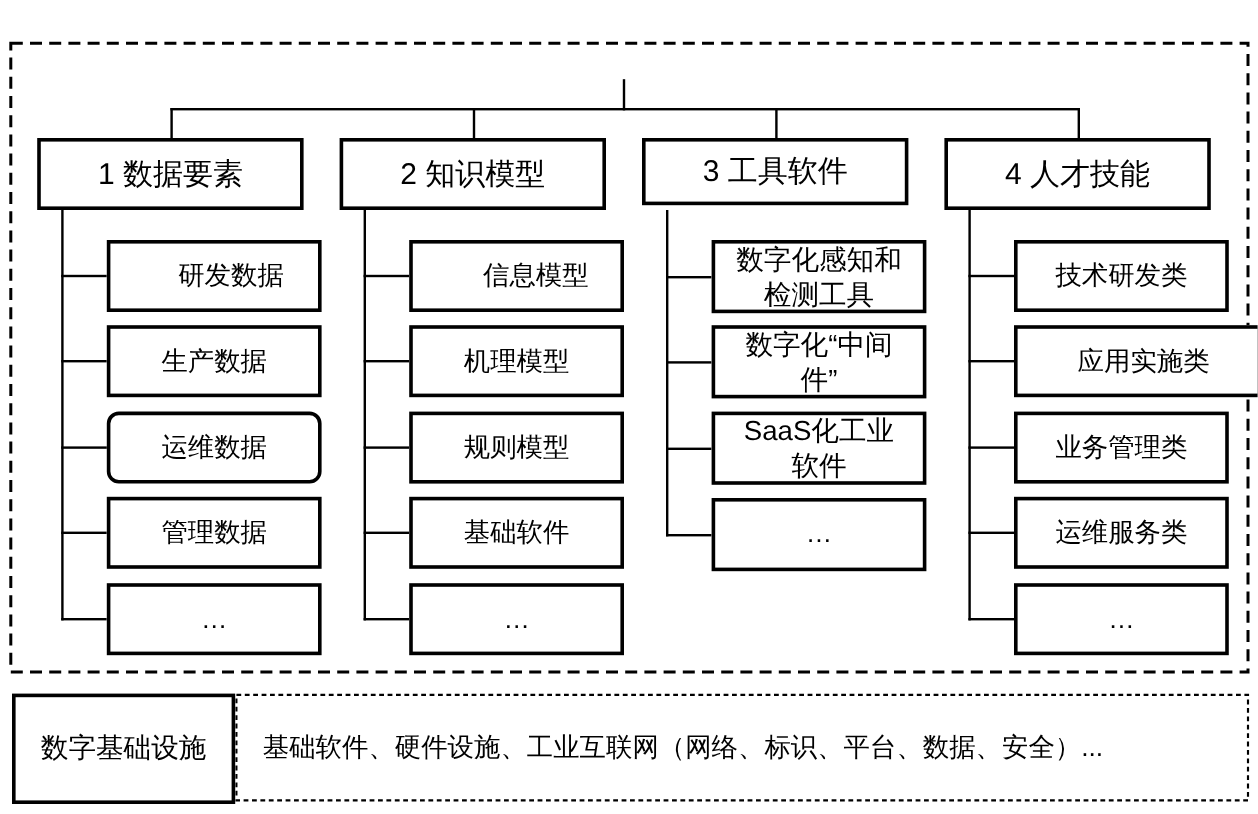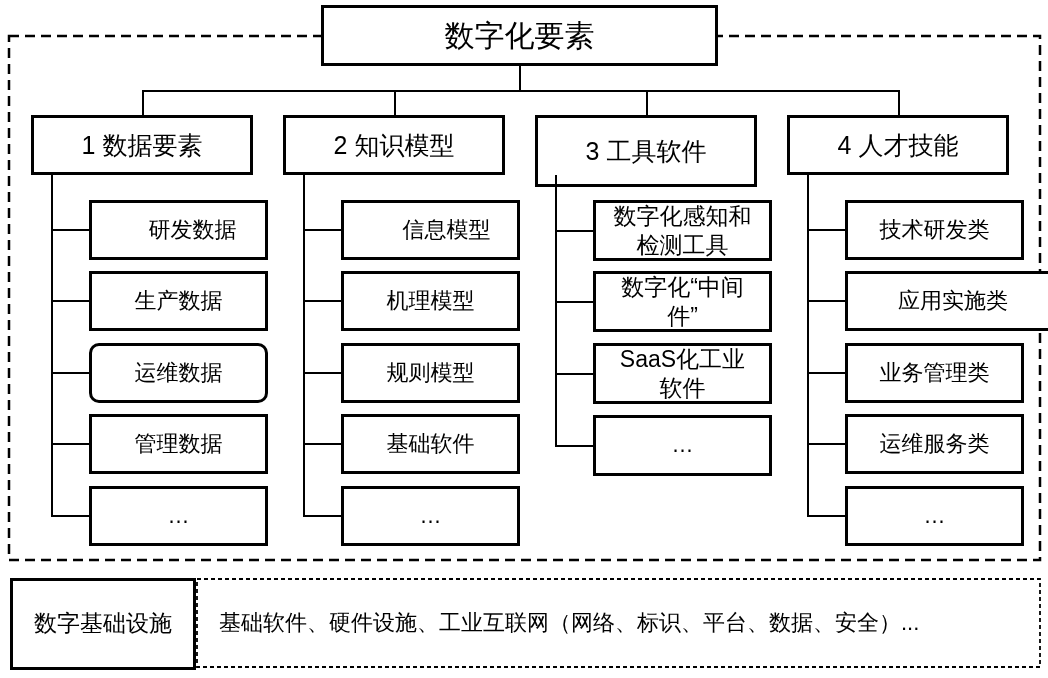--- a/index.html
+++ b/index.html
@@ -67,21 +67,21 @@
       <div class="ln" style="left: 303px; top: 229px; width: 38px; height: 2px; background: rgb(0, 0, 0);"></div>
       <div class="box leaf" style="left: 341px; top: 200px; width: 179px; height: 60px; padding-left: 32px;">信息模型</div>
       <div class="ln" style="left: 303px; top: 300px; width: 38px; height: 2px; background: rgb(0, 0, 0);"></div>
       <div class="box leaf" style="left: 341px; top: 271px; width: 179px; height: 60px;">机理模型</div>
       <div class="ln" style="left: 303px; top: 372px; width: 38px; height: 2px; background: rgb(0, 0, 0);"></div>
       <div class="box leaf" style="left: 341px; top: 343px; width: 179px; height: 60px;">规则模型</div>
       <div class="ln" style="left: 303px; top: 443px; width: 38px; height: 2px; background: rgb(0, 0, 0);"></div>
       <div class="box leaf" style="left: 341px; top: 414px; width: 179px; height: 60px;">基础软件</div>
       <div class="ln" style="left: 303px; top: 515px; width: 38px; height: 2px; background: rgb(0, 0, 0);"></div>
       <div class="box leaf" style="left: 341px; top: 486px; width: 179px; height: 60px;">…</div>
-      <div class="box header" style="left: 535px; top: 115px; width: 222px; height: 72px;">3 工具软件</div>
+      <div class="box header" style="left: 535px; top: 115px; width: 222px; height: 56px;">3 工具软件</div>
       <div class="ln" style="left: 555px; top: 175px; width: 2px; height: 271.5px; background: rgb(0, 0, 0);"></div>
       <div class="ln" style="left: 555px; top: 229.5px; width: 38px; height: 2px; background: rgb(0, 0, 0);"></div>
       <div class="box leaf two" style="left: 593px; top: 200px; width: 179px; height: 61px;">数字化感知和
 检测工具</div>
       <div class="ln" style="left: 555px; top: 300.5px; width: 38px; height: 2px; background: rgb(0, 0, 0);"></div>
       <div class="box leaf two" style="left: 593px; top: 271px; width: 179px; height: 61px;">数字化“中间
 件”</div>
       <div class="ln" style="left: 555px; top: 372.5px; width: 38px; height: 2px; background: rgb(0, 0, 0);"></div>
       <div class="box leaf two" style="left: 593px; top: 343px; width: 179px; height: 61px;">SaaS化工业
 软件</div>
@@ -94,20 +94,19 @@
       <div class="ln" style="left: 807px; top: 300px; width: 38px; height: 2px; background: rgb(0, 0, 0);"></div>
       <div class="box leaf" style="left: 845px; top: 271px; width: 206px; height: 60px; padding-left: 10px;">应用实施类</div>
       <div class="ln" style="left: 807px; top: 372px; width: 38px; height: 2px; background: rgb(0, 0, 0);"></div>
       <div class="box leaf" style="left: 845px; top: 343px; width: 179px; height: 60px;">业务管理类</div>
       <div class="ln" style="left: 807px; top: 443px; width: 38px; height: 2px; background: rgb(0, 0, 0);"></div>
       <div class="box leaf" style="left: 845px; top: 414px; width: 179px; height: 60px;">运维服务类</div>
       <div class="ln" style="left: 807px; top: 515px; width: 38px; height: 2px; background: rgb(0, 0, 0);"></div>
       <div class="box leaf" style="left: 845px; top: 486px; width: 179px; height: 60px;">…</div>
     </div>
 
-  <div class="box root">数字化要素</div>
 
   <div class="box infra-label">数字基础设施</div>
   <div class="infra-text">
     <span>基础软件、硬件设施、工业互联网（网络、标识、平台、数据、安全）...</span>
   </div>
 
 </div>
 
 </body></html>

